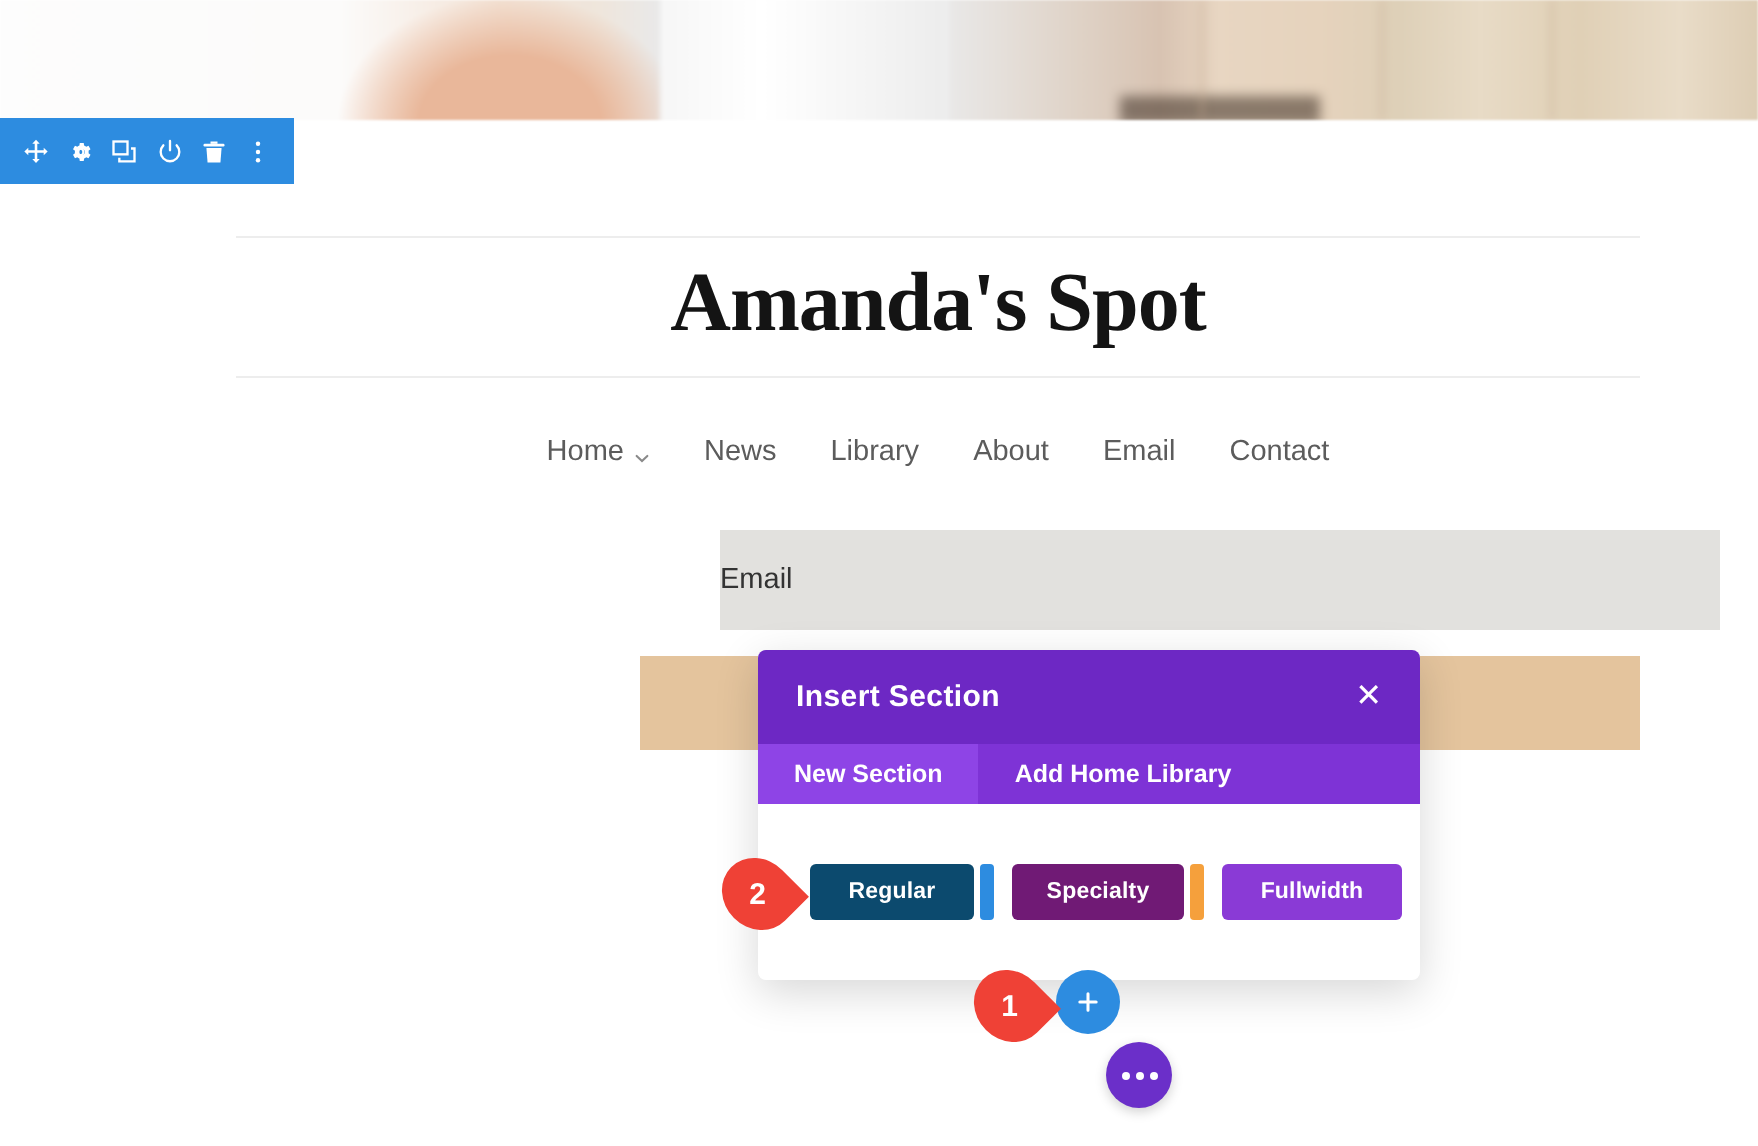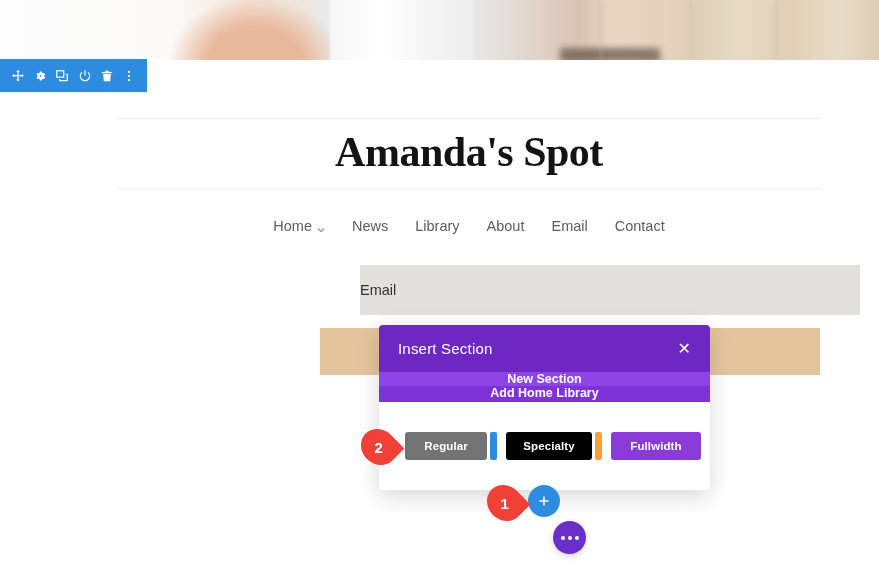--- a/index.html
+++ b/index.html
@@ -91,38 +91,38 @@
   .modal {
     position:absolute; left:379px; top:325px; width:331px; height:165px;
     background:#fff; border-radius:4px;
     box-shadow:0 6px 22px rgba(0,0,0,.16);
     z-index:30; overflow:hidden;
   }
   .modal-head {
     height:47px; background:#6d28c4; display:flex; align-items:center;
     justify-content:space-between; padding:0 19px;
   }
-  .modal-title { color:#fff; font-size:15px; font-weight:normal; letter-spacing:.2px; }
+  .modal-title { color:#fff; font-size:15px; font-weight:bold; letter-spacing:.2px; }
   .modal-close { color:#fff; font-size:16px; line-height:1; cursor:pointer; font-weight:500; }
-  .modal-tabs { height:30px; background:#7e33d6; display:flex;flex-direction:column; }
+  .modal-tabs { height:30px; background:#7e33d6; display:flex; }
   .tab {
     display:flex; align-items:center; justify-content:center;
     color:#fff; font-size:12.5px; font-weight:bold; cursor:pointer;
     padding:0 18px;
   }
   .tab.active { background:#8e44e6; }
   .modal-body { height:88px; display:flex; align-items:center; padding-left:26px; gap:0; }
 
   .btn {
     height:28px; border:none; border-radius:3px; color:#fff;
     font-size:11.5px; font-weight:bold; cursor:pointer;
     font-family:"Liberation Sans", sans-serif; letter-spacing:.1px;
   }
-  .btn-regular   { background:#737373; width:82px; }
-  .btn-specialty { background:#000000; width:86px; }
+  .btn-regular   { background:#0c4a6e; width:82px; }
+  .btn-specialty { background:#701a75; width:86px; }
   .btn-fullwidth { background:#8a3ad6; width:90px; }
   .accent { width:7px; height:28px; border-radius:2px; }
   .accent-blue   { background:#2d8ce0; margin-left:3px; }
   .accent-orange { background:#f5a03c; margin-left:3px; }
   .gap { width:9px; }
 
   
   .plus-btn {
     position:absolute; left:528px; top:485px; width:32px; height:32px;
     border-radius:50%; background:#2d8ce0; color:#fff;

